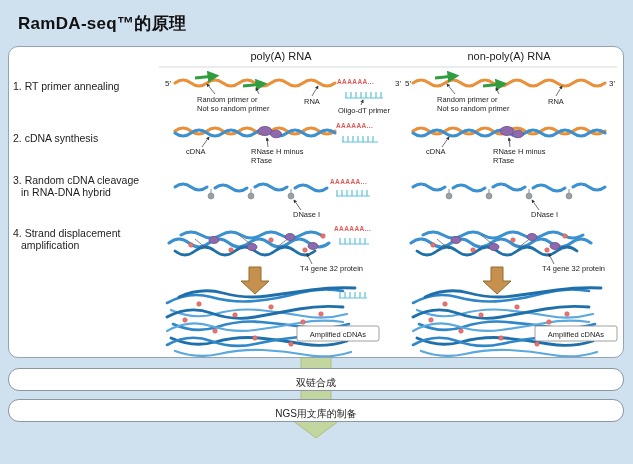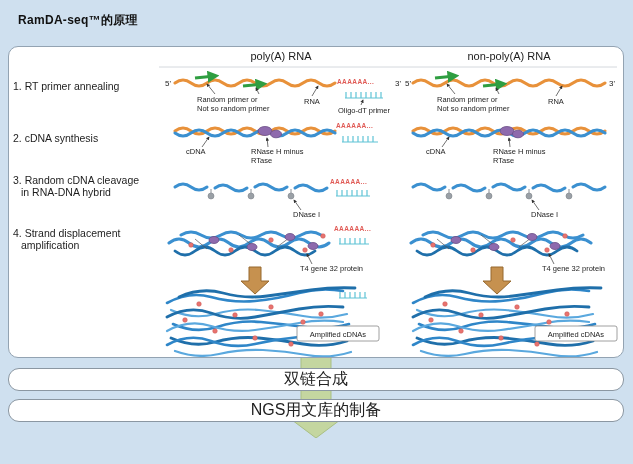--- a/index.html
+++ b/index.html
@@ -1,22 +1,22 @@
 <!DOCTYPE html>
 <html><head>
 <meta charset="utf-8">
 <style>
   html,body{margin:0;padding:0;}
   body{font-family:"Liberation Sans",sans-serif;}
   .page{position:relative;width:633px;height:464px;background:#cfe0ef;overflow:hidden;}
-  .title{position:absolute;left:18px;top:12px;margin:0;font-size:12px;font-weight:600;color:#111;letter-spacing:.3px;}
+  .title{position:absolute;left:18px;top:12px;margin:0;font-size:17px;font-weight:600;color:#111;letter-spacing:.3px;}
   .panel{position:absolute;left:8px;top:46px;width:616px;height:312px;background:#ffffff;border:1px solid #93a3b2;border-radius:10px;z-index:1;box-sizing:border-box;}
   .panel svg{position:absolute;left:0;top:0;width:100%;height:100%;}
   .flow-arrow{position:absolute;left:292px;top:354px;z-index:0;}
-  .bar{position:absolute;left:8px;width:616px;height:23px;background:#fff;border:1px solid #8b97a2;border-radius:11px;z-index:2;display:flex;align-items:center;justify-content:center;font-size:16px;color:#222;box-sizing:border-box;}
+  .bar{position:absolute;left:8px;width:616px;height:23px;background:#fff;border:1px solid #8b97a2;border-radius:11px;z-index:2;display:flex;align-items:flex-end;justify-content:center;font-size:10px;color:#222;box-sizing:border-box;}
   .bar1{top:368px;}
   .bar2{top:399px;}
   .bar3{top:430px;left:78px;width:477px;}
   
   svg text{font-family:"Liberation Sans",sans-serif;fill:#1d1d1d;}
   .hdr{font-size:11px;text-anchor:middle;}
   .step{font-size:10.5px;}
   .ann{font-size:7.5px;}
   .tiny{font-size:8px;}
   .polya{font-size:6.5px;fill:#e05a55;font-weight:bold;letter-spacing:.4px;}

